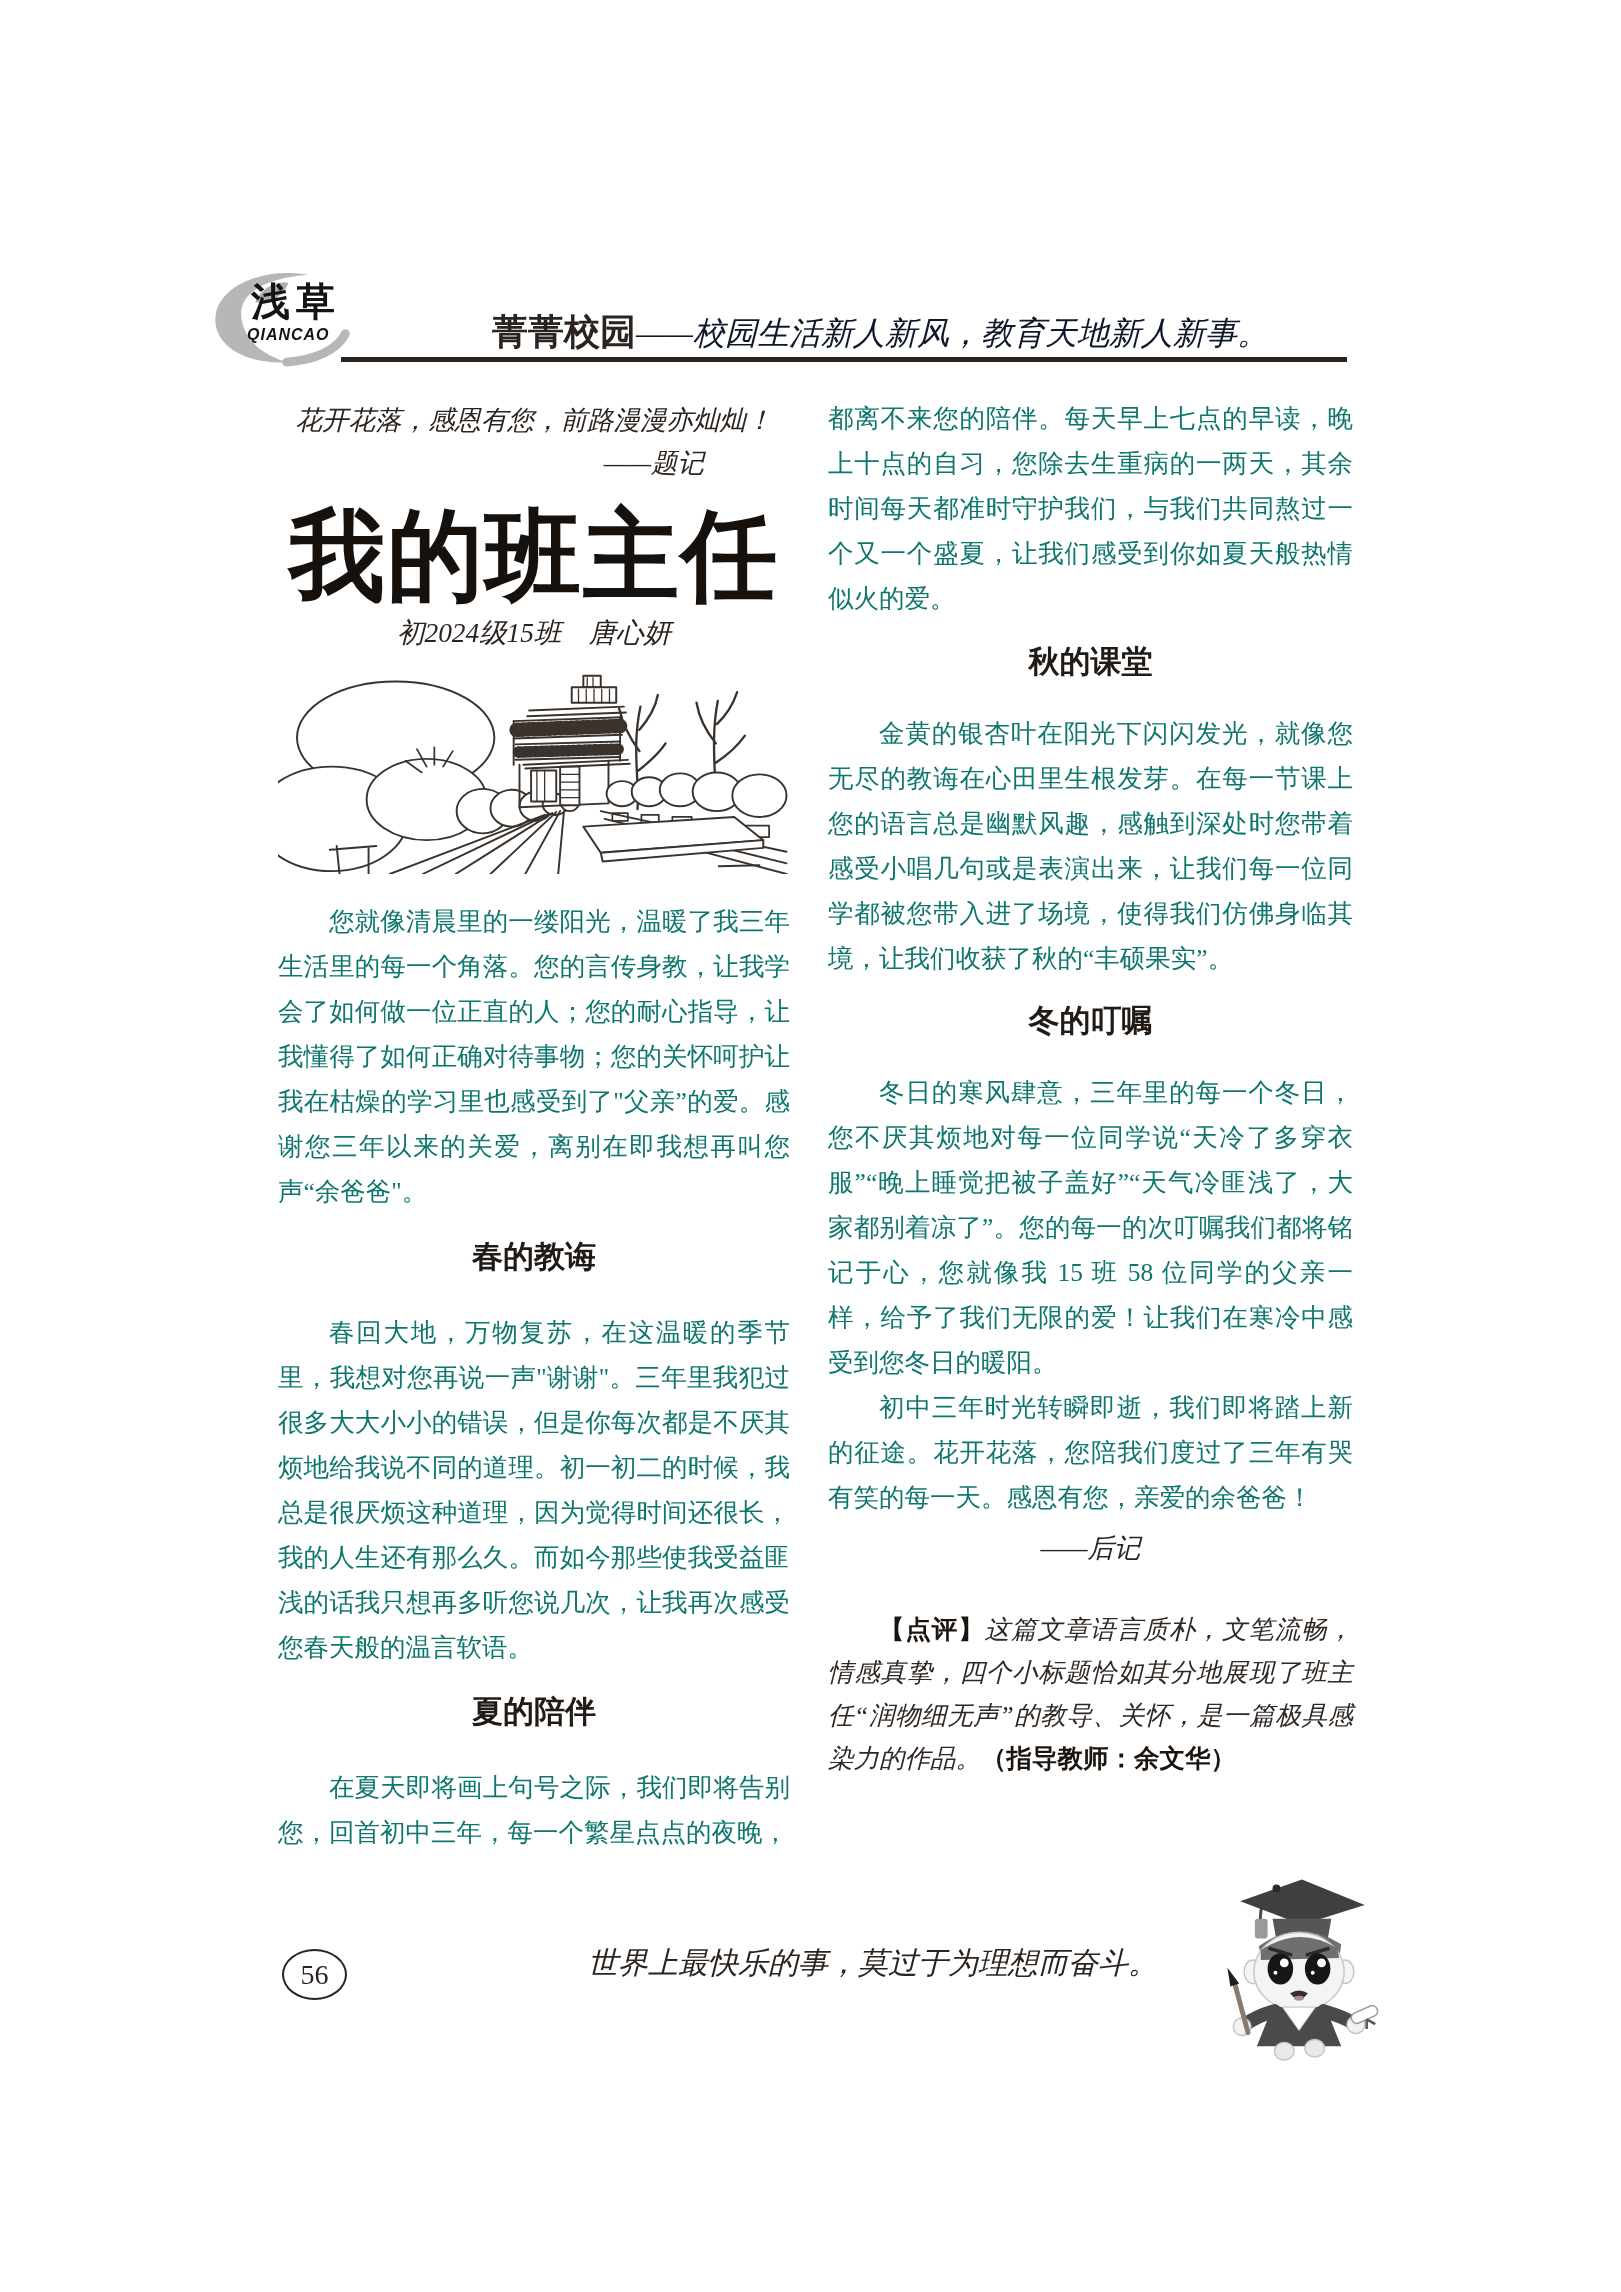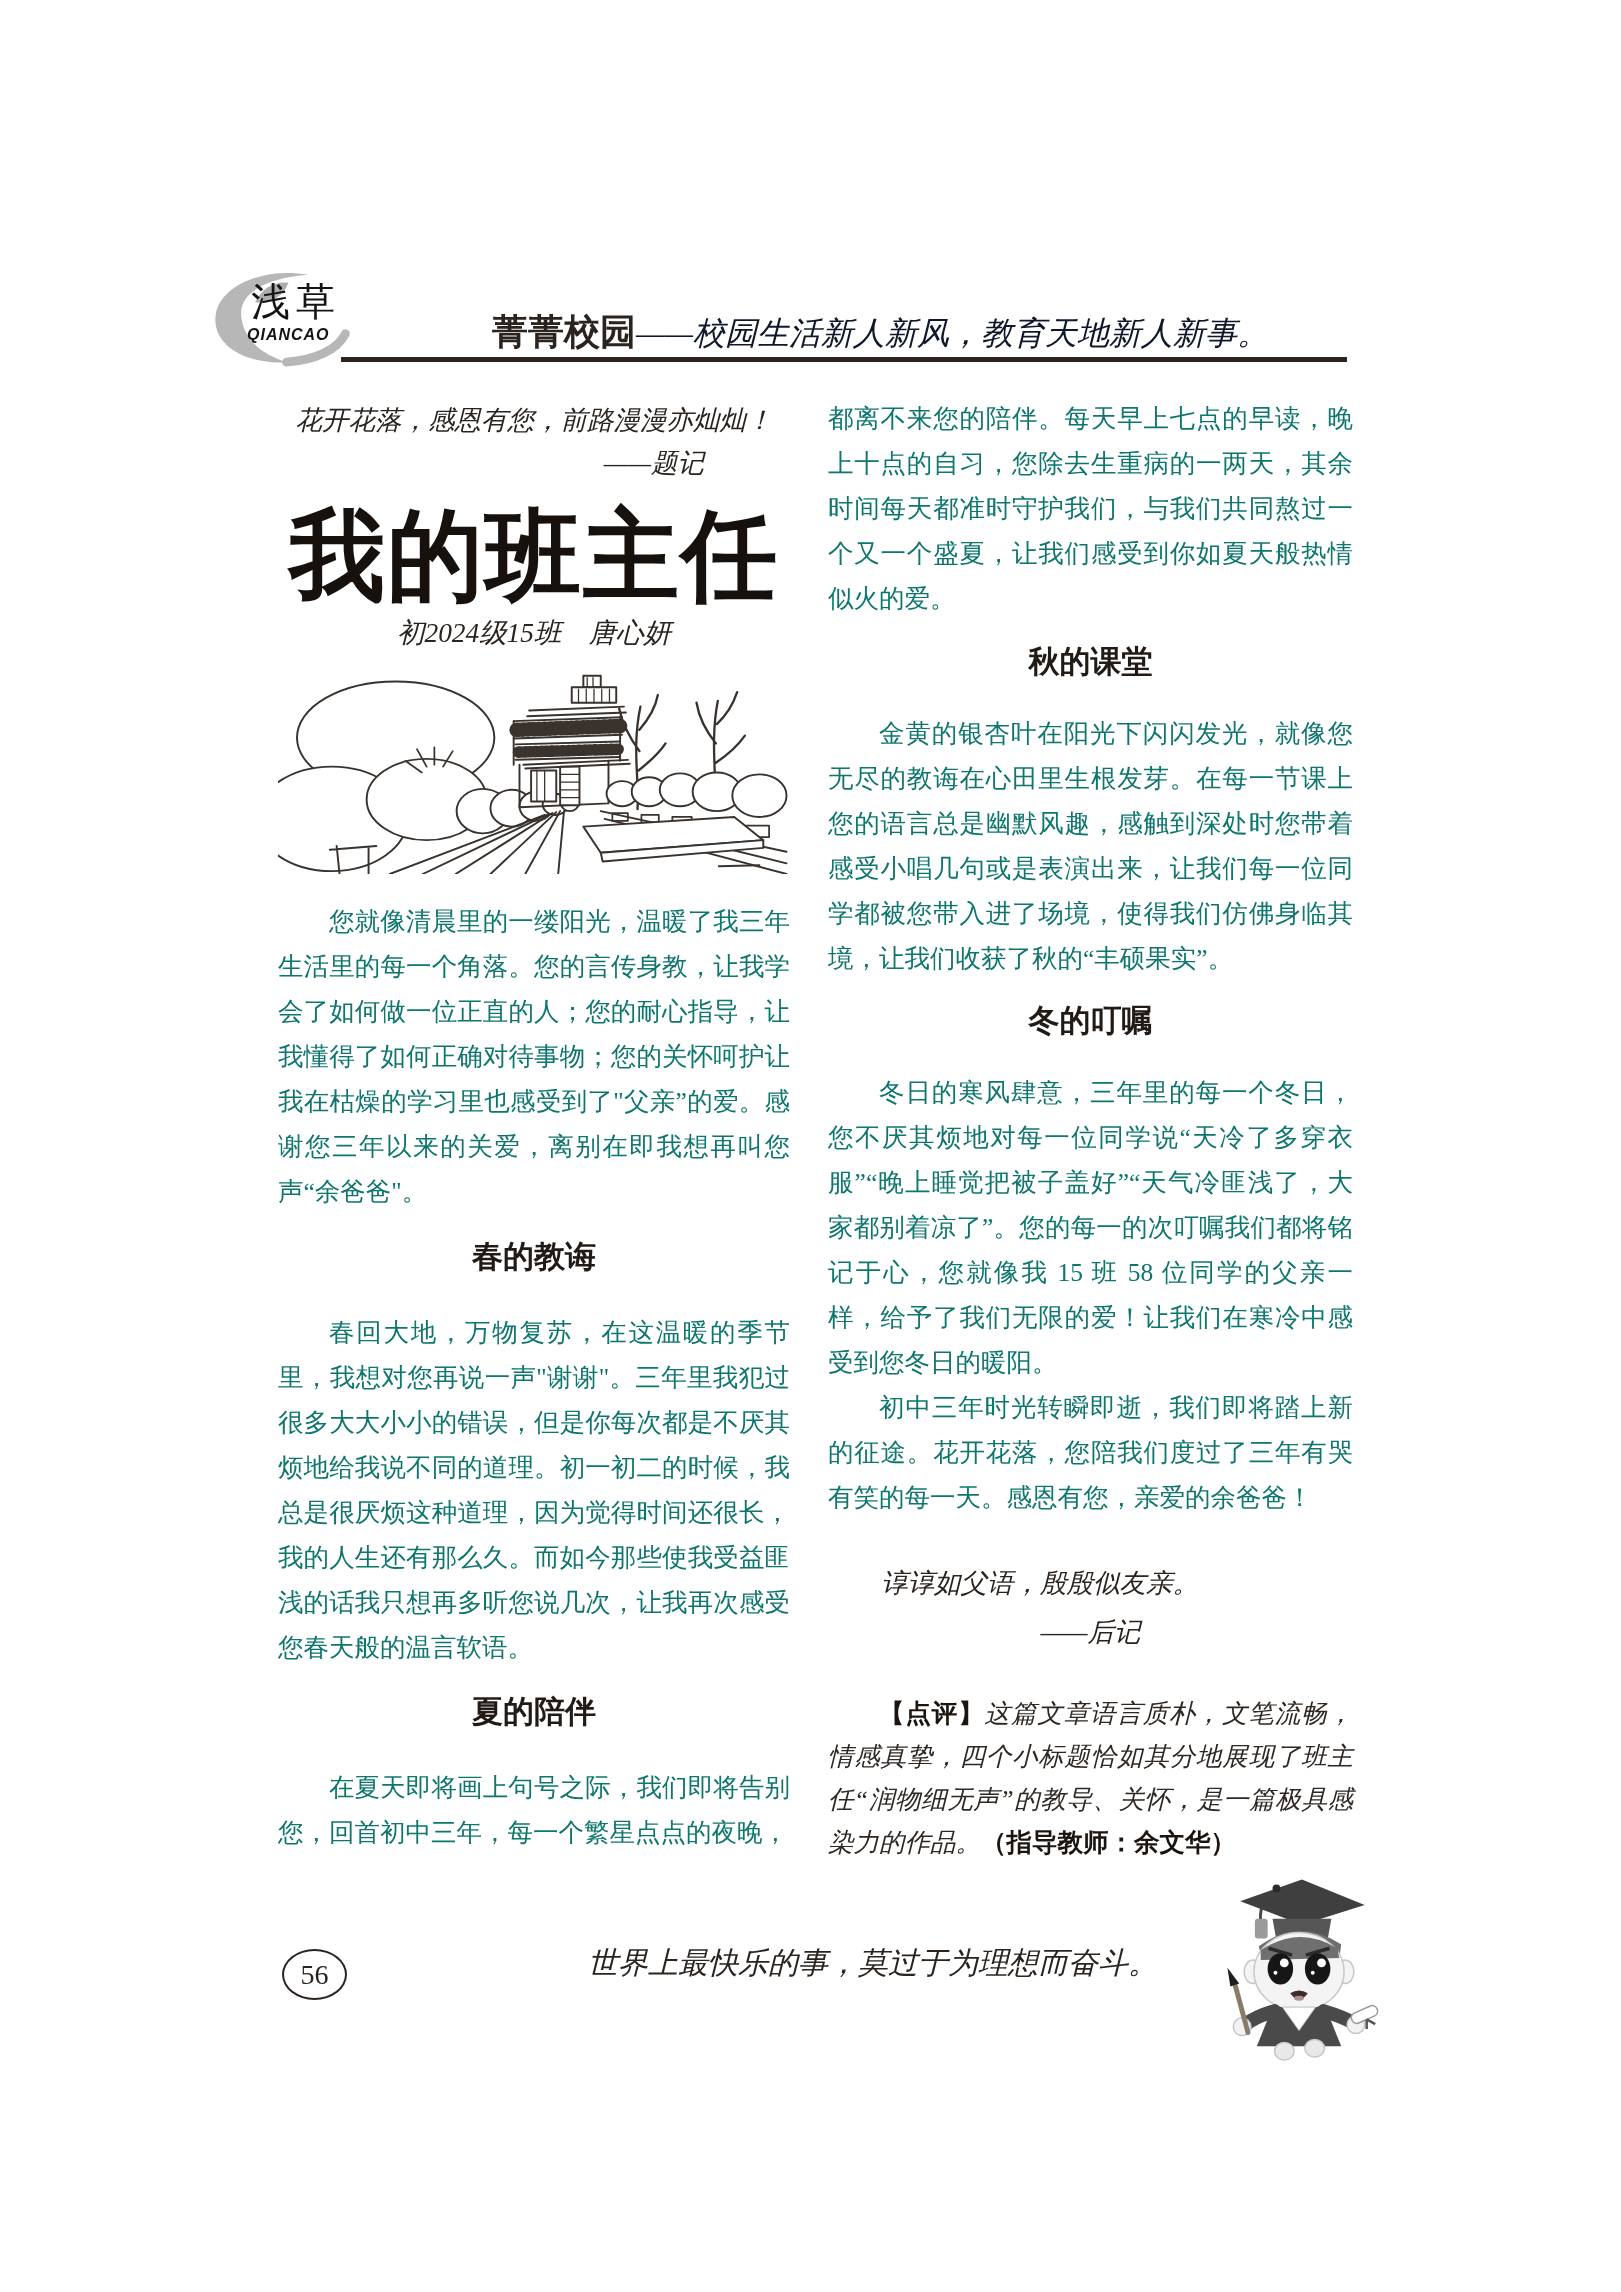--- a/index.html
+++ b/index.html
@@ -10,21 +10,21 @@
     color:#2b231e;
     font-family:"Liberation Serif","DejaVu Serif",serif;
     overflow:hidden;
   }
   
   .logo{position:absolute;left:206px;top:267px;width:176px;height:102px;}
   .logo svg{position:absolute;left:0;top:0;}
   .logo-cn{
     position:absolute;left:45px;top:7.8px;
     font-family:"Liberation Sans","DejaVu Sans",sans-serif;
-    font-weight:400;font-size:39px;letter-spacing:5.9px;color:#141414;
+    font-weight:700;font-size:39px;letter-spacing:5.9px;color:#141414;
   }
   .logo-en{
     position:absolute;left:41px;top:59px;
     font-family:"Liberation Sans","DejaVu Sans",sans-serif;
     font-style:italic;font-weight:bold;font-size:16px;letter-spacing:1px;color:#141414;
   }
   .banner{position:absolute;left:492px;top:308px;white-space:nowrap;}
   .banner .b-title{
     font-family:"Liberation Sans","DejaVu Sans",sans-serif;
     font-weight:900;font-size:36px;color:#2b231e;
@@ -186,21 +186,20 @@
     <p class="body-text">都离不来您的陪伴。每天早上七点的早读，晚上十点的自习，您除去生重病的一两天，其余时间每天都准时守护我们，与我们共同熬过一个又一个盛夏，让我们感受到你如夏天般热情似火的爱。</p>
 
     <h3 class="sec">秋的课堂</h3>
     <p class="body-text indent">金黄的银杏叶在阳光下闪闪发光，就像您无尽的教诲在心田里生根发芽。在每一节课上您的语言总是幽默风趣，感触到深处时您带着感受小唱几句或是表演出来，让我们每一位同学都被您带入进了场境，使得我们仿佛身临其境，让我们收获了秋的“丰硕果实”。</p>
 
     <h3 class="sec">冬的叮嘱</h3>
     <p class="body-text indent">冬日的寒风肆意，三年里的每一个冬日，您不厌其烦地对每一位同学说“天冷了多穿衣服”“晚上睡觉把被子盖好”“天气冷匪浅了，大家都别着凉了”。您的每一的次叮嘱我们都将铭记于心，您就像我 15 班 58 位同学的父亲一样，给予了我们无限的爱！让我们在寒冷中感受到您冬日的暖阳。</p>
 
     <p class="body-text indent">初中三年时光转瞬即逝，我们即将踏上新的征途。花开花落，您陪我们度过了三年有哭有笑的每一天。感恩有您，亲爱的余爸爸！</p>
 
-    <p class="postscript">谆谆如父语，殷殷似友亲。</p>
     <p class="postscript-sig">——后记</p>
 
     <p class="comment"><span class="bold-seg">【点评】</span><span>这篇文章语言质朴，文笔流畅，情感真挚，四个小标题恰如其分地展现了班主任“润物细无声”的教导、关怀，是一篇极具感染力的作品。</span><span class="bold-seg">（指导教师：余文华）</span></p>
   </div>
 
   <div class="page-badge">56</div>
   <div class="motto">世界上最快乐的事，莫过于为理想而奋斗。</div>
 
   <div class="mascot">
     <svg viewBox="0 0 170 205" width="172" height="201" aria-hidden="true">

